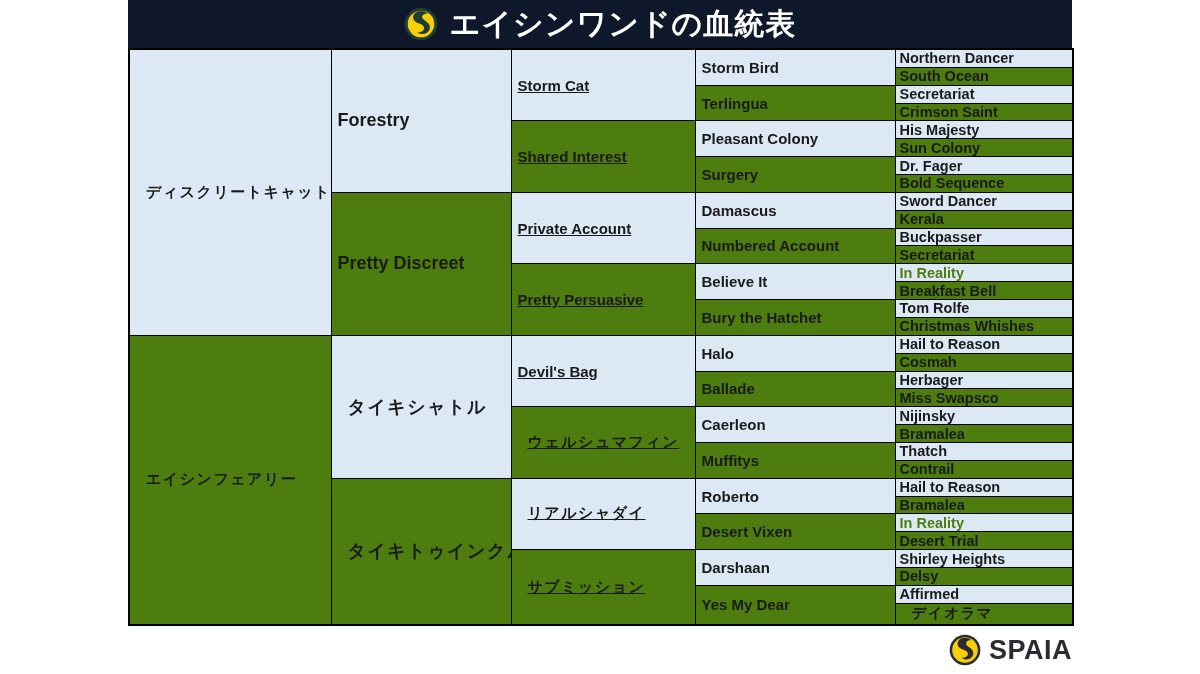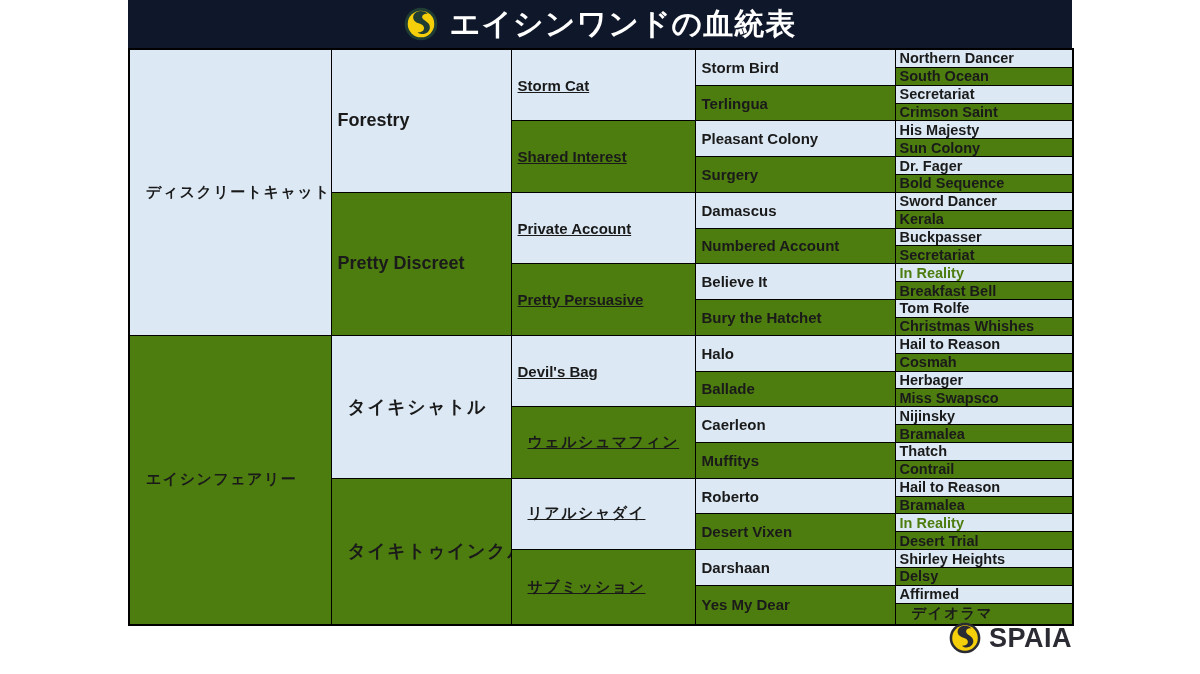--- a/index.html
+++ b/index.html
@@ -80,21 +80,21 @@
   td.gen5 { font-size: 14.5px; padding: 0 4px; }
 
   td.jp { letter-spacing: 1.5px; padding-left: 16px; }
 
   td.red-name { color: #4d7c0f; }
 
   
   .footer-logo {
     position: absolute;
     right: 128px;
-    bottom: 20px;
+    bottom: 8px;
     display: flex;
     align-items: center;
     gap: 8px;
   }
 
   .footer-logo .logo-mark { width: 32px; height: 32px; flex: 0 0 32px; }
 
   .footer-wordmark {
     font-size: 27px;
     font-weight: 700;

